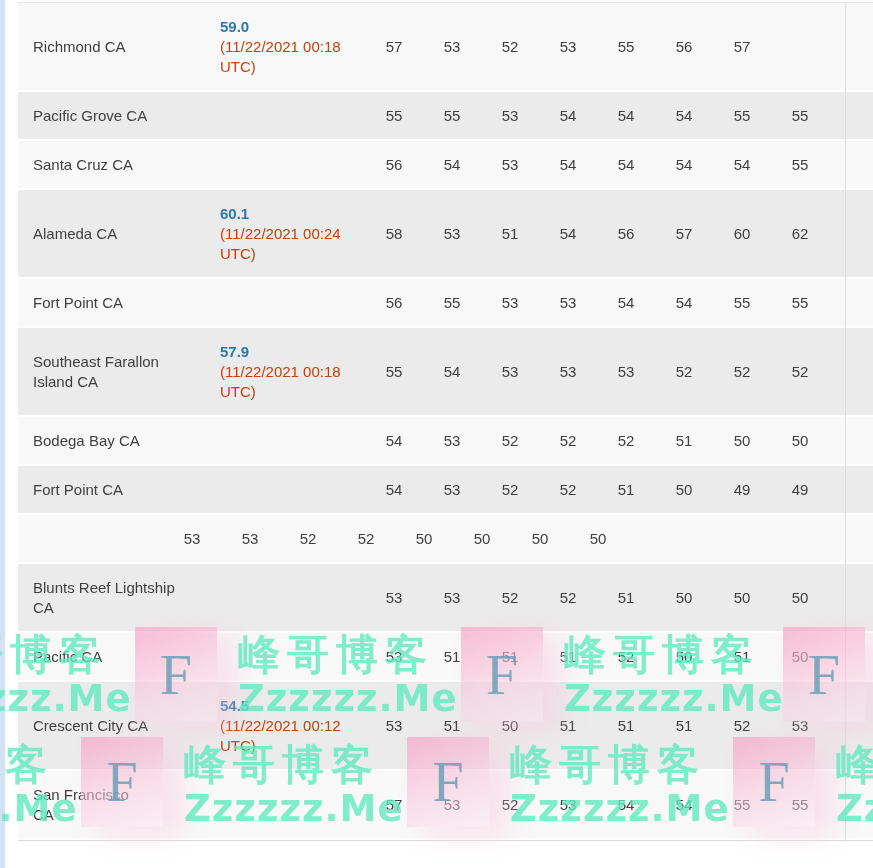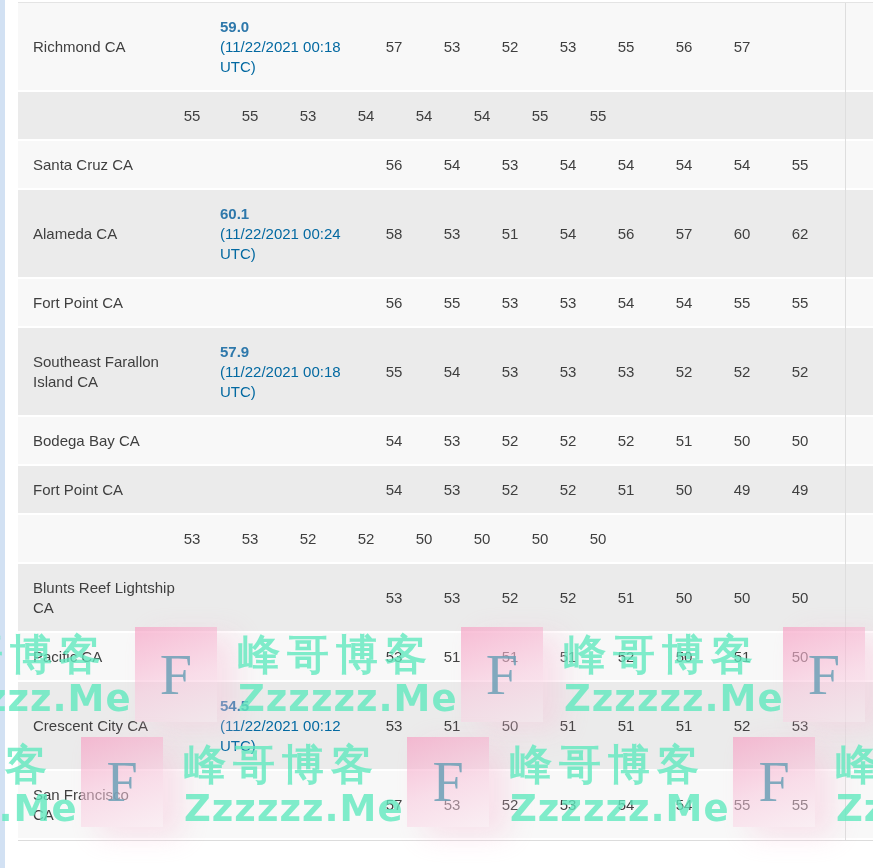--- a/index.html
+++ b/index.html
@@ -29,21 +29,21 @@
     padding-top:14px;padding-bottom:13px;
     font-size:15px;line-height:20px;
     box-sizing:border-box;
   }
   .cell.name{width:202px;padding-left:15px;padding-right:20px;white-space:pre-line;}
   .cell.latest{width:145px;padding-right:10px;}
   .cell.num{width:58px;text-align:center;padding-left:0;padding-right:0;}
   .latest a{
     color:#2e78ab;font-weight:bold;text-decoration:none;display:block;
   }
-  .latest .ts{display:block;color:#0369a1;}
+  .latest .ts{display:block;color:#c2410c;}
   .col-border{
     position:absolute;left:827px;top:0;bottom:0;width:1px;background:#dedede;
   }
   
   .wm-layer{
     position:absolute;left:0;top:0;width:873px;height:868px;
     overflow:hidden;pointer-events:none;z-index:5;
   }
   .wm-square{
     position:absolute;
@@ -79,20 +79,21 @@
     </div>
     <div class="cell num">57</div>
     <div class="cell num">53</div>
     <div class="cell num">52</div>
     <div class="cell num">53</div>
     <div class="cell num">55</div>
     <div class="cell num">56</div>
     <div class="cell num">57</div>
   </div>
     <div class="row">
+    <div class="cell name"><span>Pacific Grove CA</span></div>
     <div class="cell latest">
       
       
     </div>
     <div class="cell num">55</div>
     <div class="cell num">55</div>
     <div class="cell num">53</div>
     <div class="cell num">54</div>
     <div class="cell num">54</div>
     <div class="cell num">54</div>

